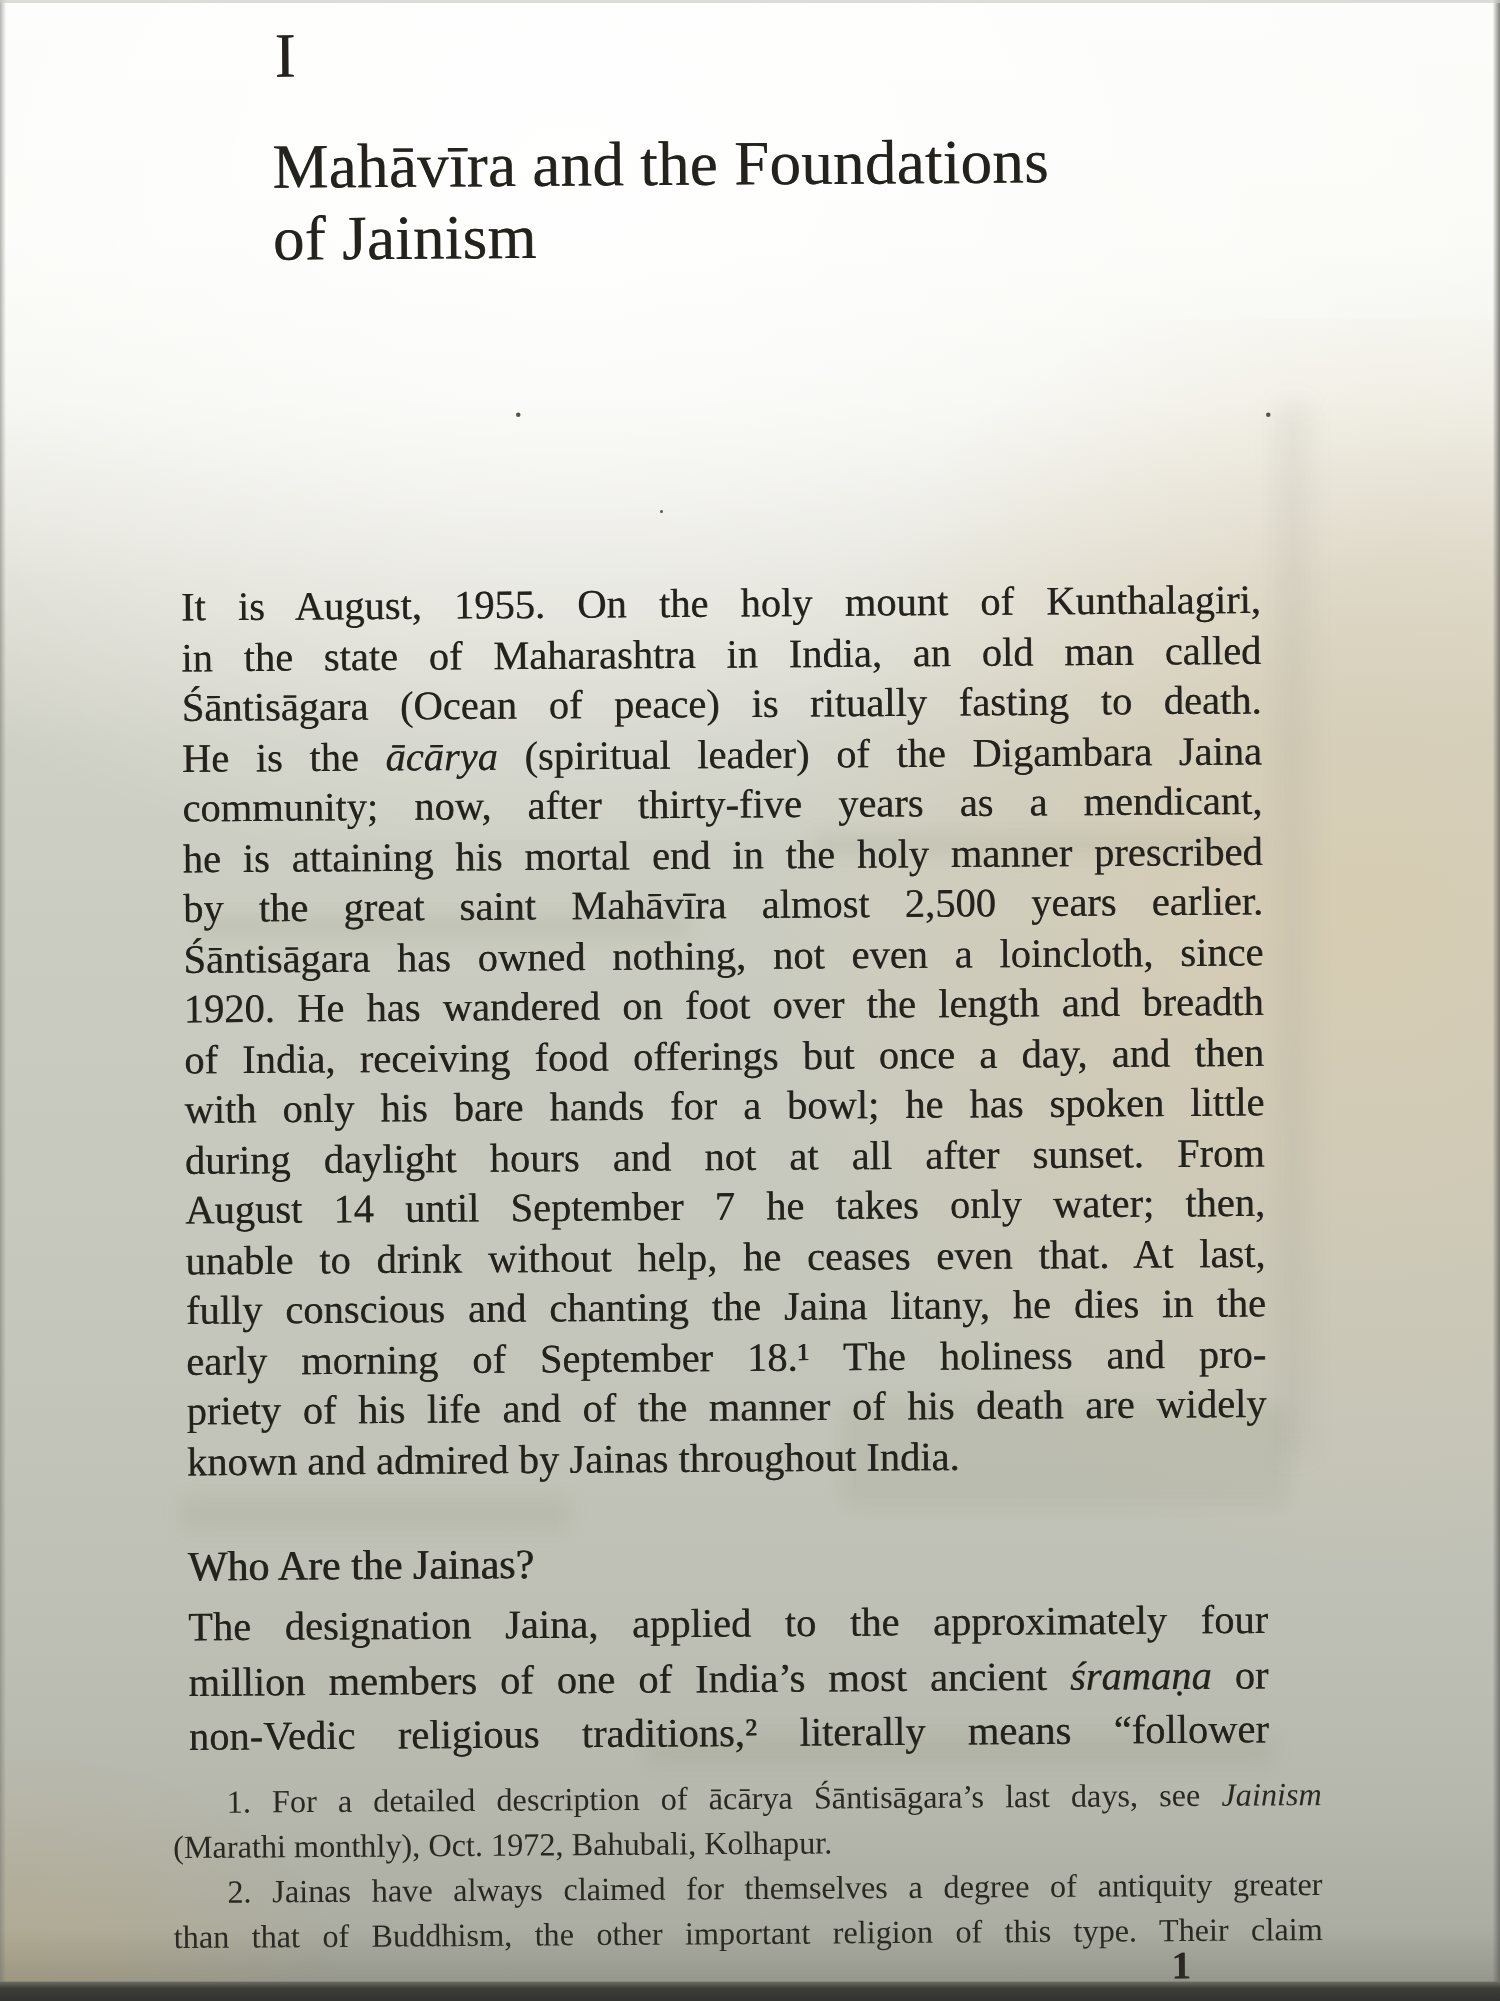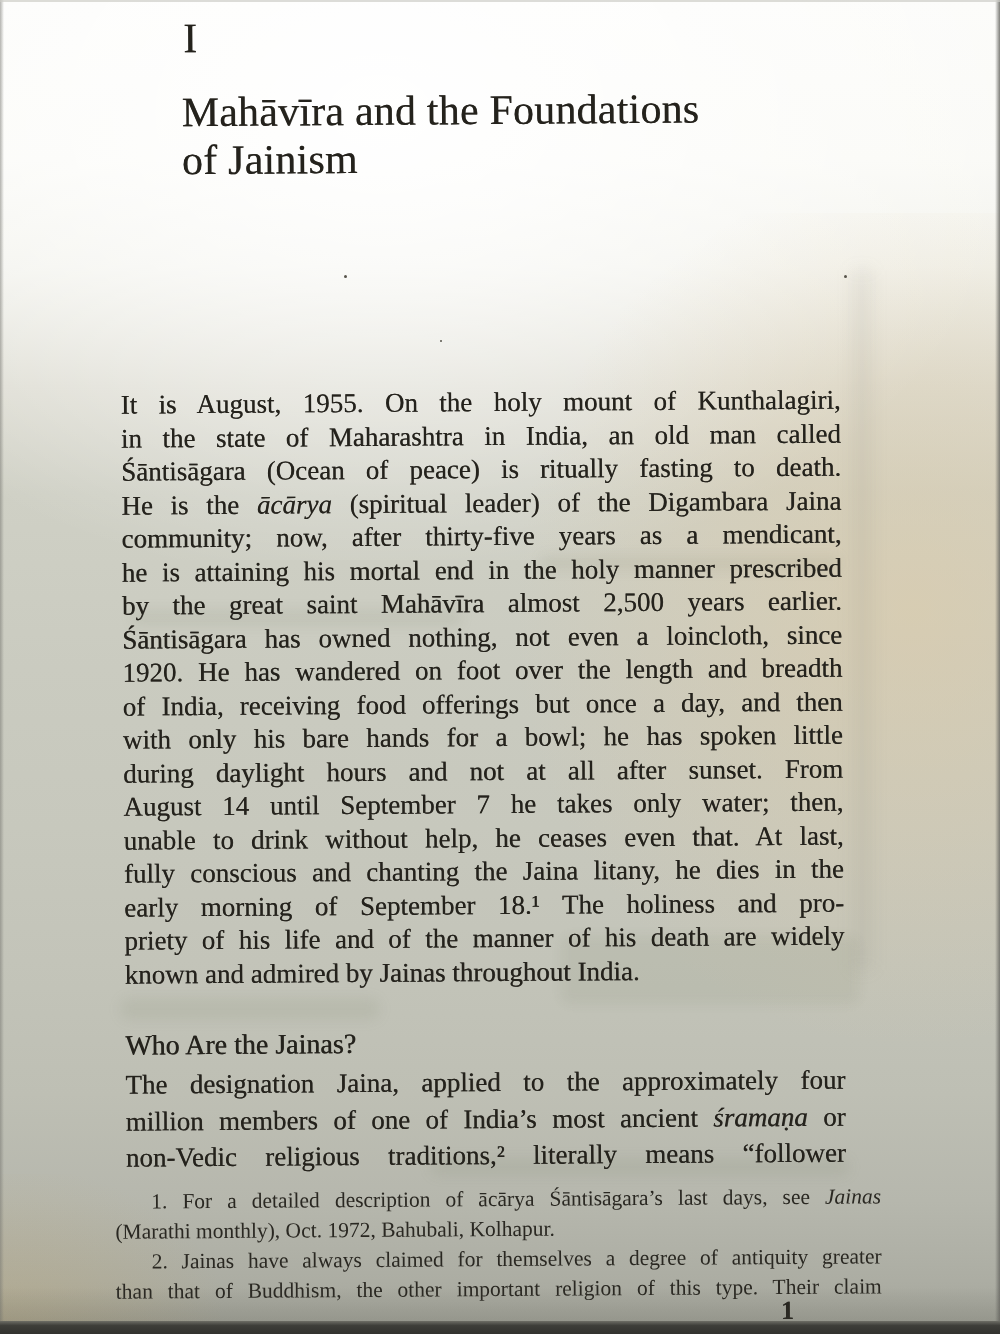--- a/index.html
+++ b/index.html
@@ -144,21 +144,21 @@
 
   <div class="section-heading">Who Are the Jainas?</div>
 
   <div class="para2 ink">
     <div class="line just">The designation Jaina, applied to the approximately four</div>
     <div class="line just">million members of one of India’s most ancient <i>śramaṇa</i> or</div>
     <div class="line just">non-Vedic religious traditions,² literally means “follower</div>
   </div>
 
   <div class="footnotes">
-    <div class="line just fn-indent">1.  For a detailed description of ācārya Śāntisāgara’s last days, see <i>Jainas</i></div>
+    <div class="line just fn-indent">1.  For a detailed description of ācārya Śāntisāgara’s last days, see <i>Jainism</i></div>
     <div class="line">(Marathi monthly), Oct. 1972, Bahubali, Kolhapur.</div>
     <div class="line just fn-indent">2.  Jainas have always claimed for themselves a degree of antiquity greater</div>
     <div class="line just">than that of Buddhism, the other important religion of this type. Their claim</div>
   </div>
 
   <div class="page-number ink">1</div>
 
 </div>
 
 <div class="edge-left"></div>

